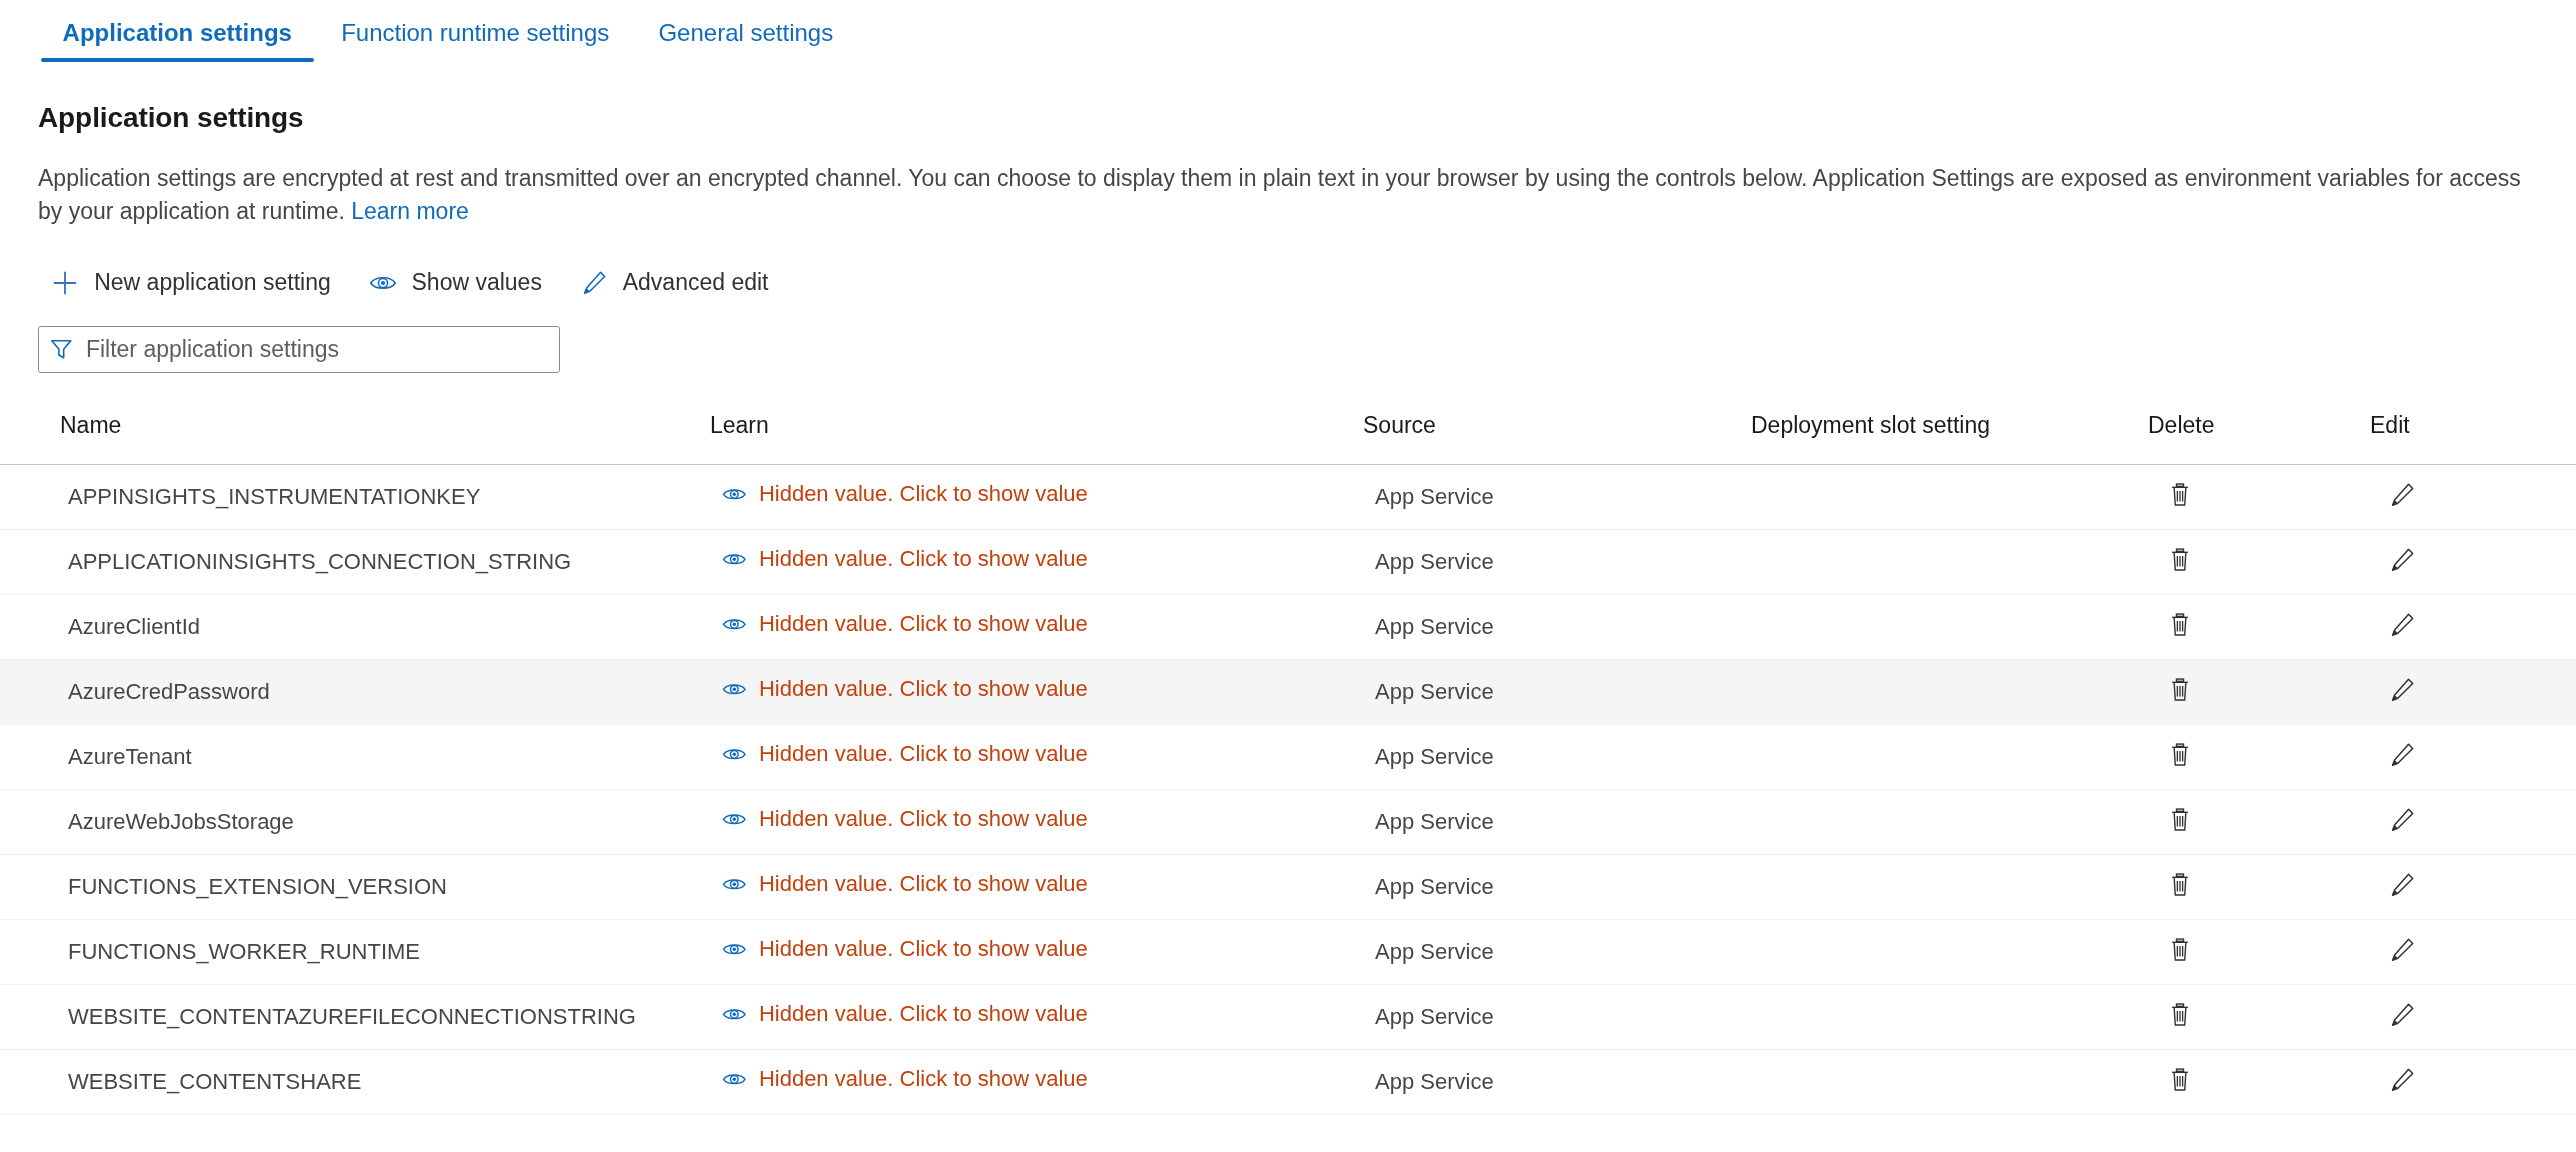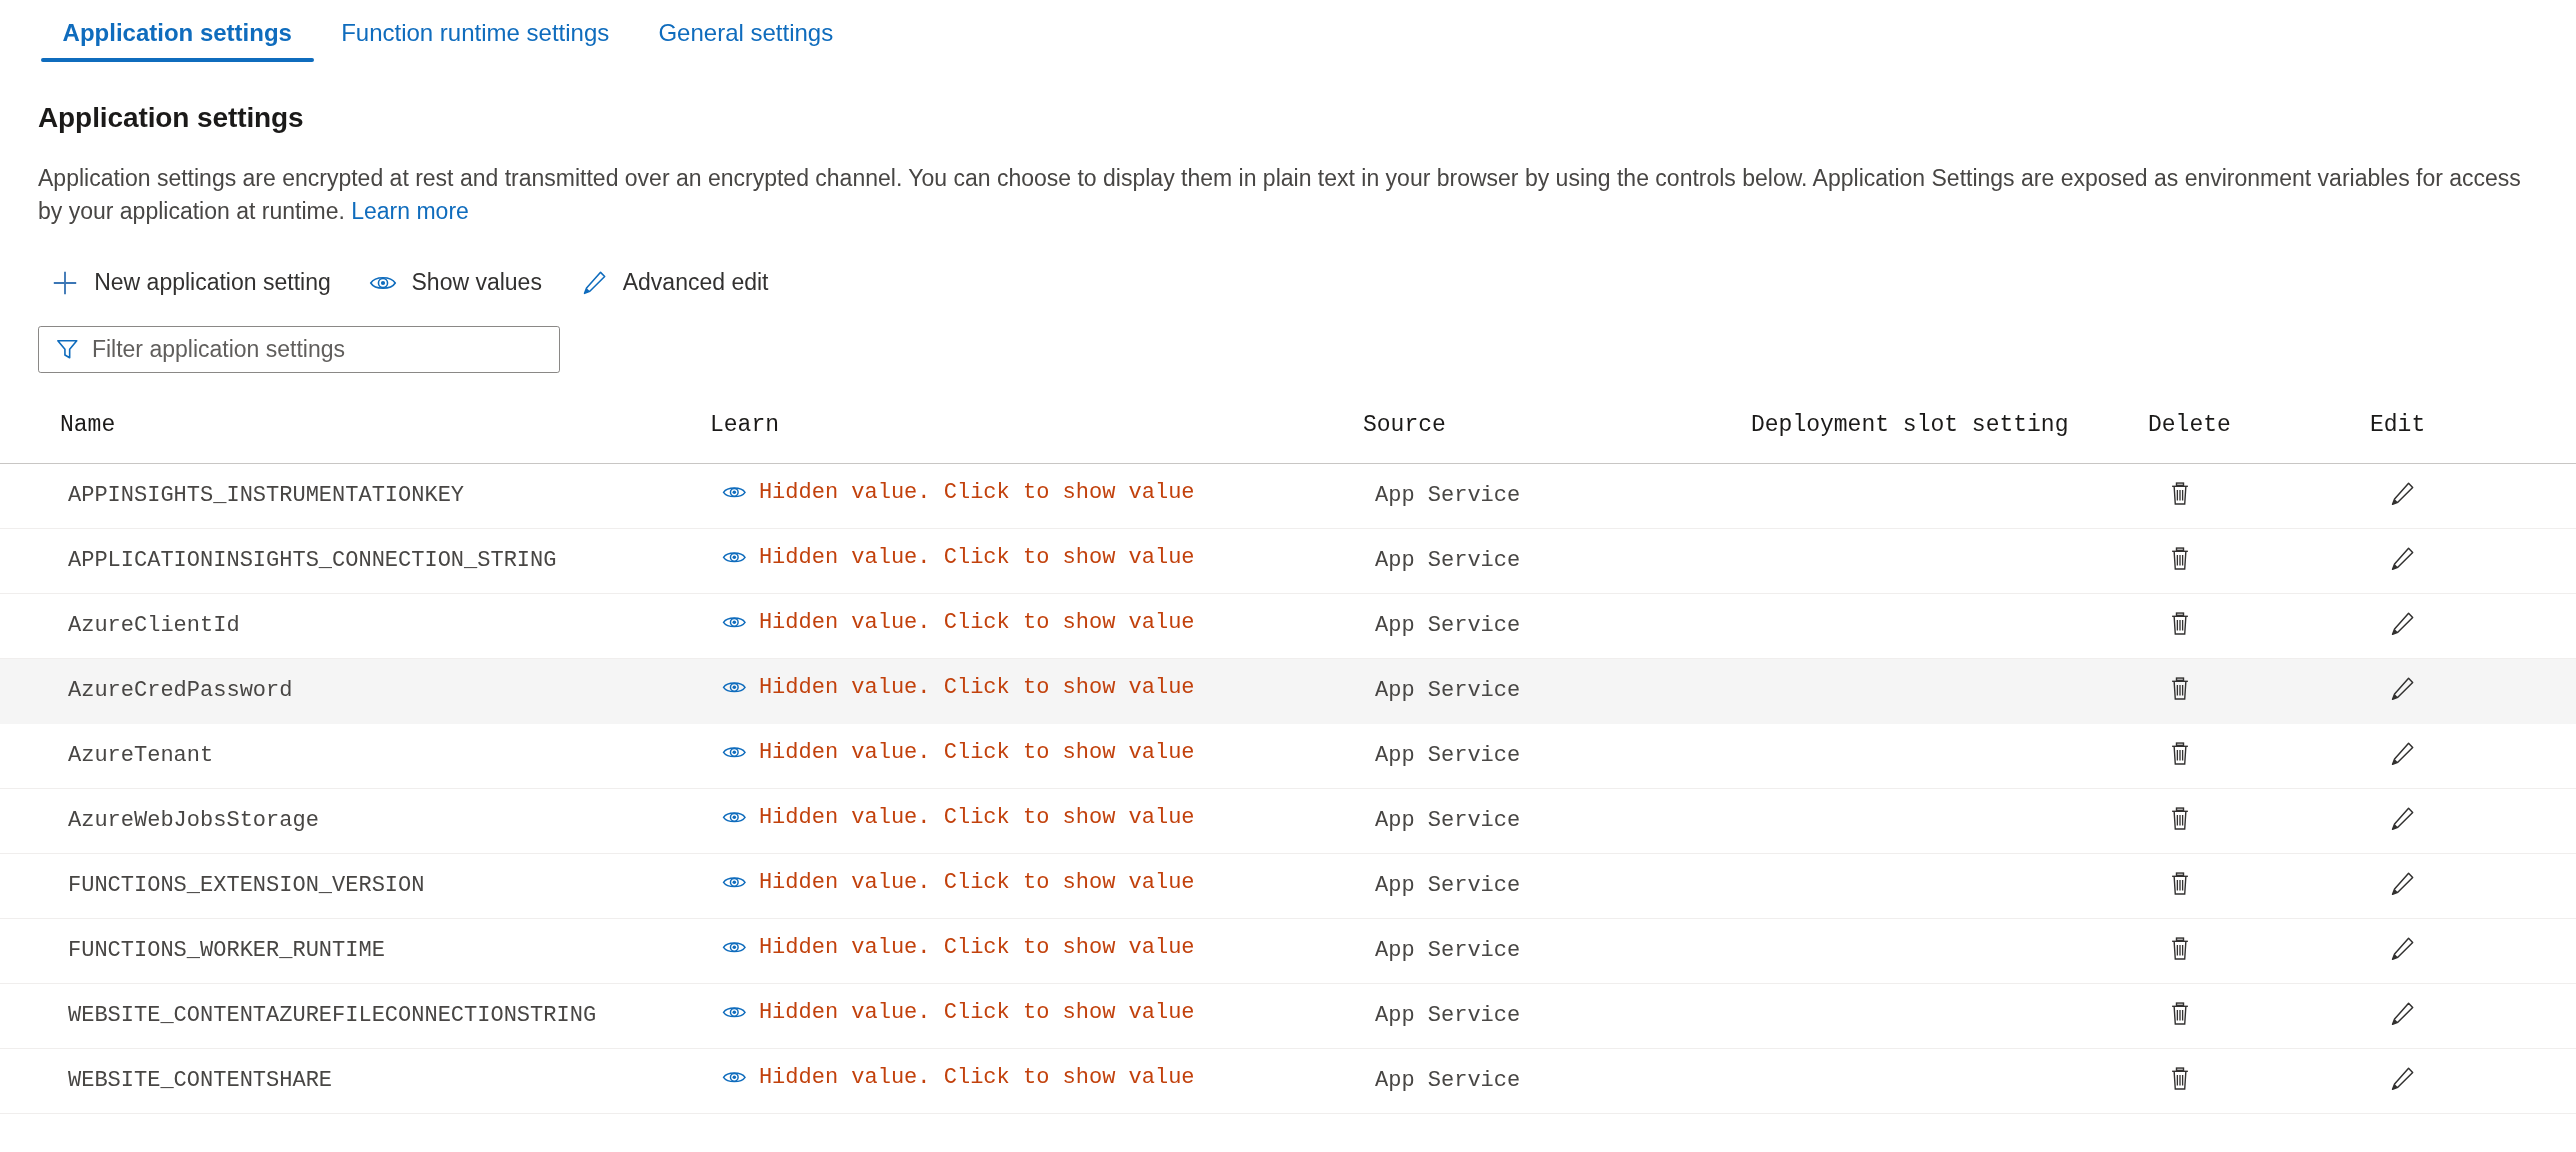--- a/index.html
+++ b/index.html
@@ -104,21 +104,21 @@
 
   
   .filterbox {
     margin: 21px 0 0 38px;
     width: 522px;
     height: 47px;
     border: 0.9px solid #8a8886;
     border-radius: 2.8px;
     display: flex;
     align-items: center;
-    padding: 0 16px;
+    padding: 0 10px;
     gap: 12.3px;
     background: #ffffff;
   }
   .filterbox .funnel { flex: 0 0 auto; display: flex; align-items: center; }
   .filterbox input {
     border: none;
     outline: none;
     flex: 1;
     font-size: 23px;
     font-family: "Liberation Sans", sans-serif;
@@ -127,21 +127,20 @@
     padding: 0;
   }
   .filterbox input::placeholder { color: #605e5c; opacity: 1; }
 
   
   .grid {
     margin-top: 30px;
     width: 100%;
     border-collapse: collapse;
     table-layout: fixed;
-    font-family: Liberation Mono, monospace;
   }
   .grid th {
     text-align: left;
     font-size: 23px;
     font-weight: normal;
     color: #1b1a19;
     padding: 9.5px 0 24.6px 0;
     border-bottom: 1.9px solid #c8c6c4;
   }
   .grid td {

